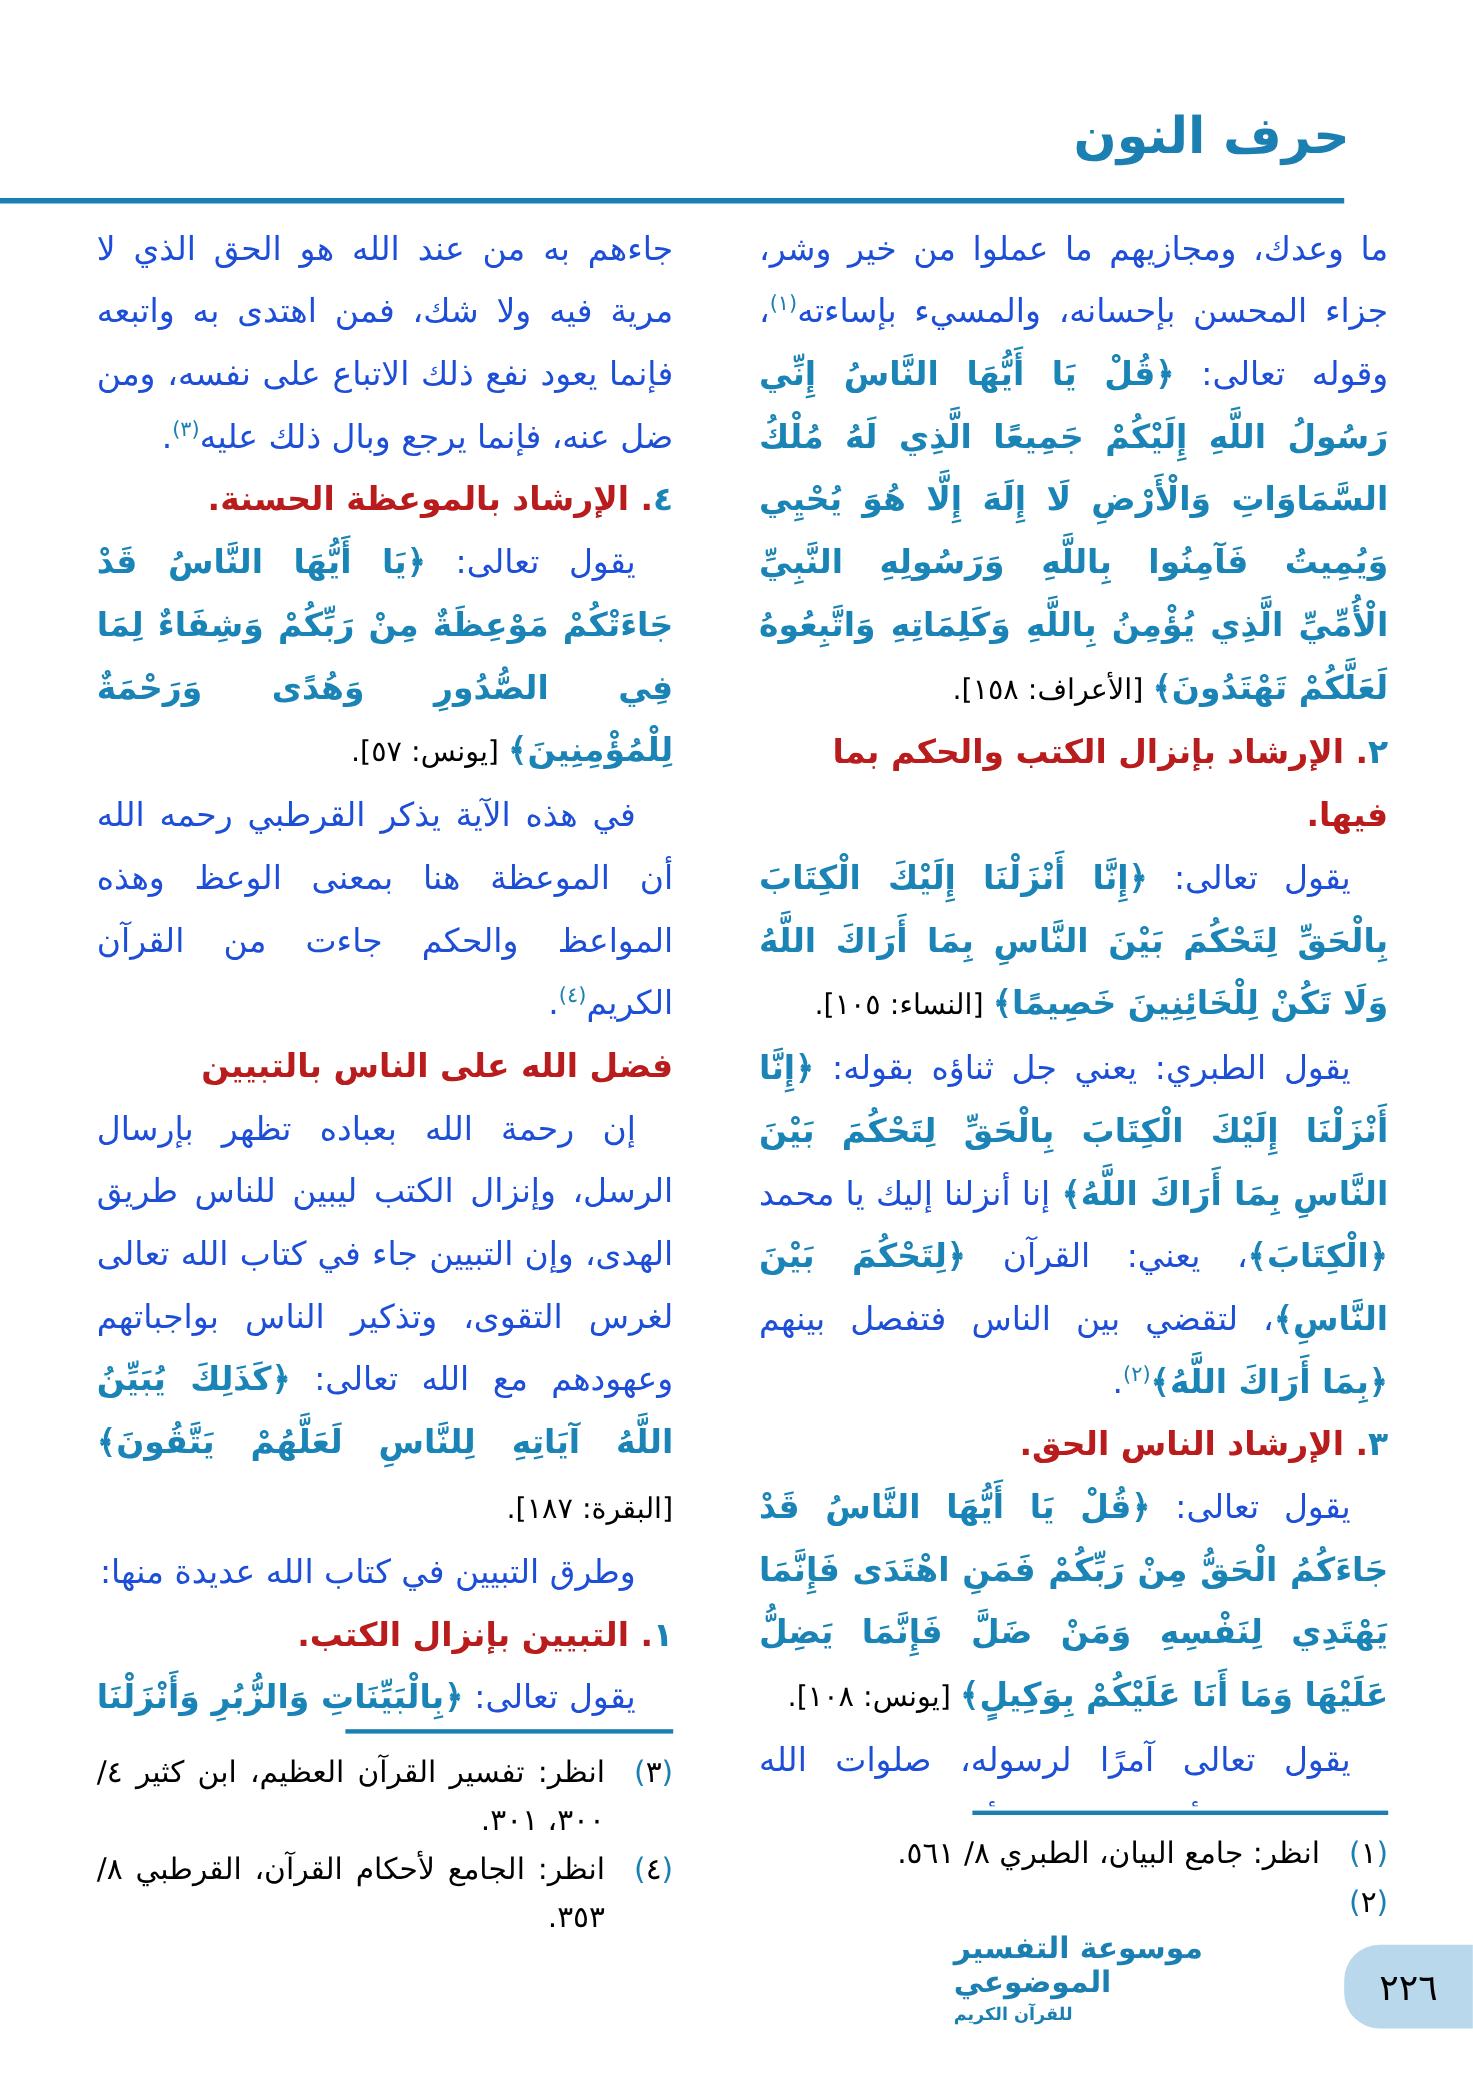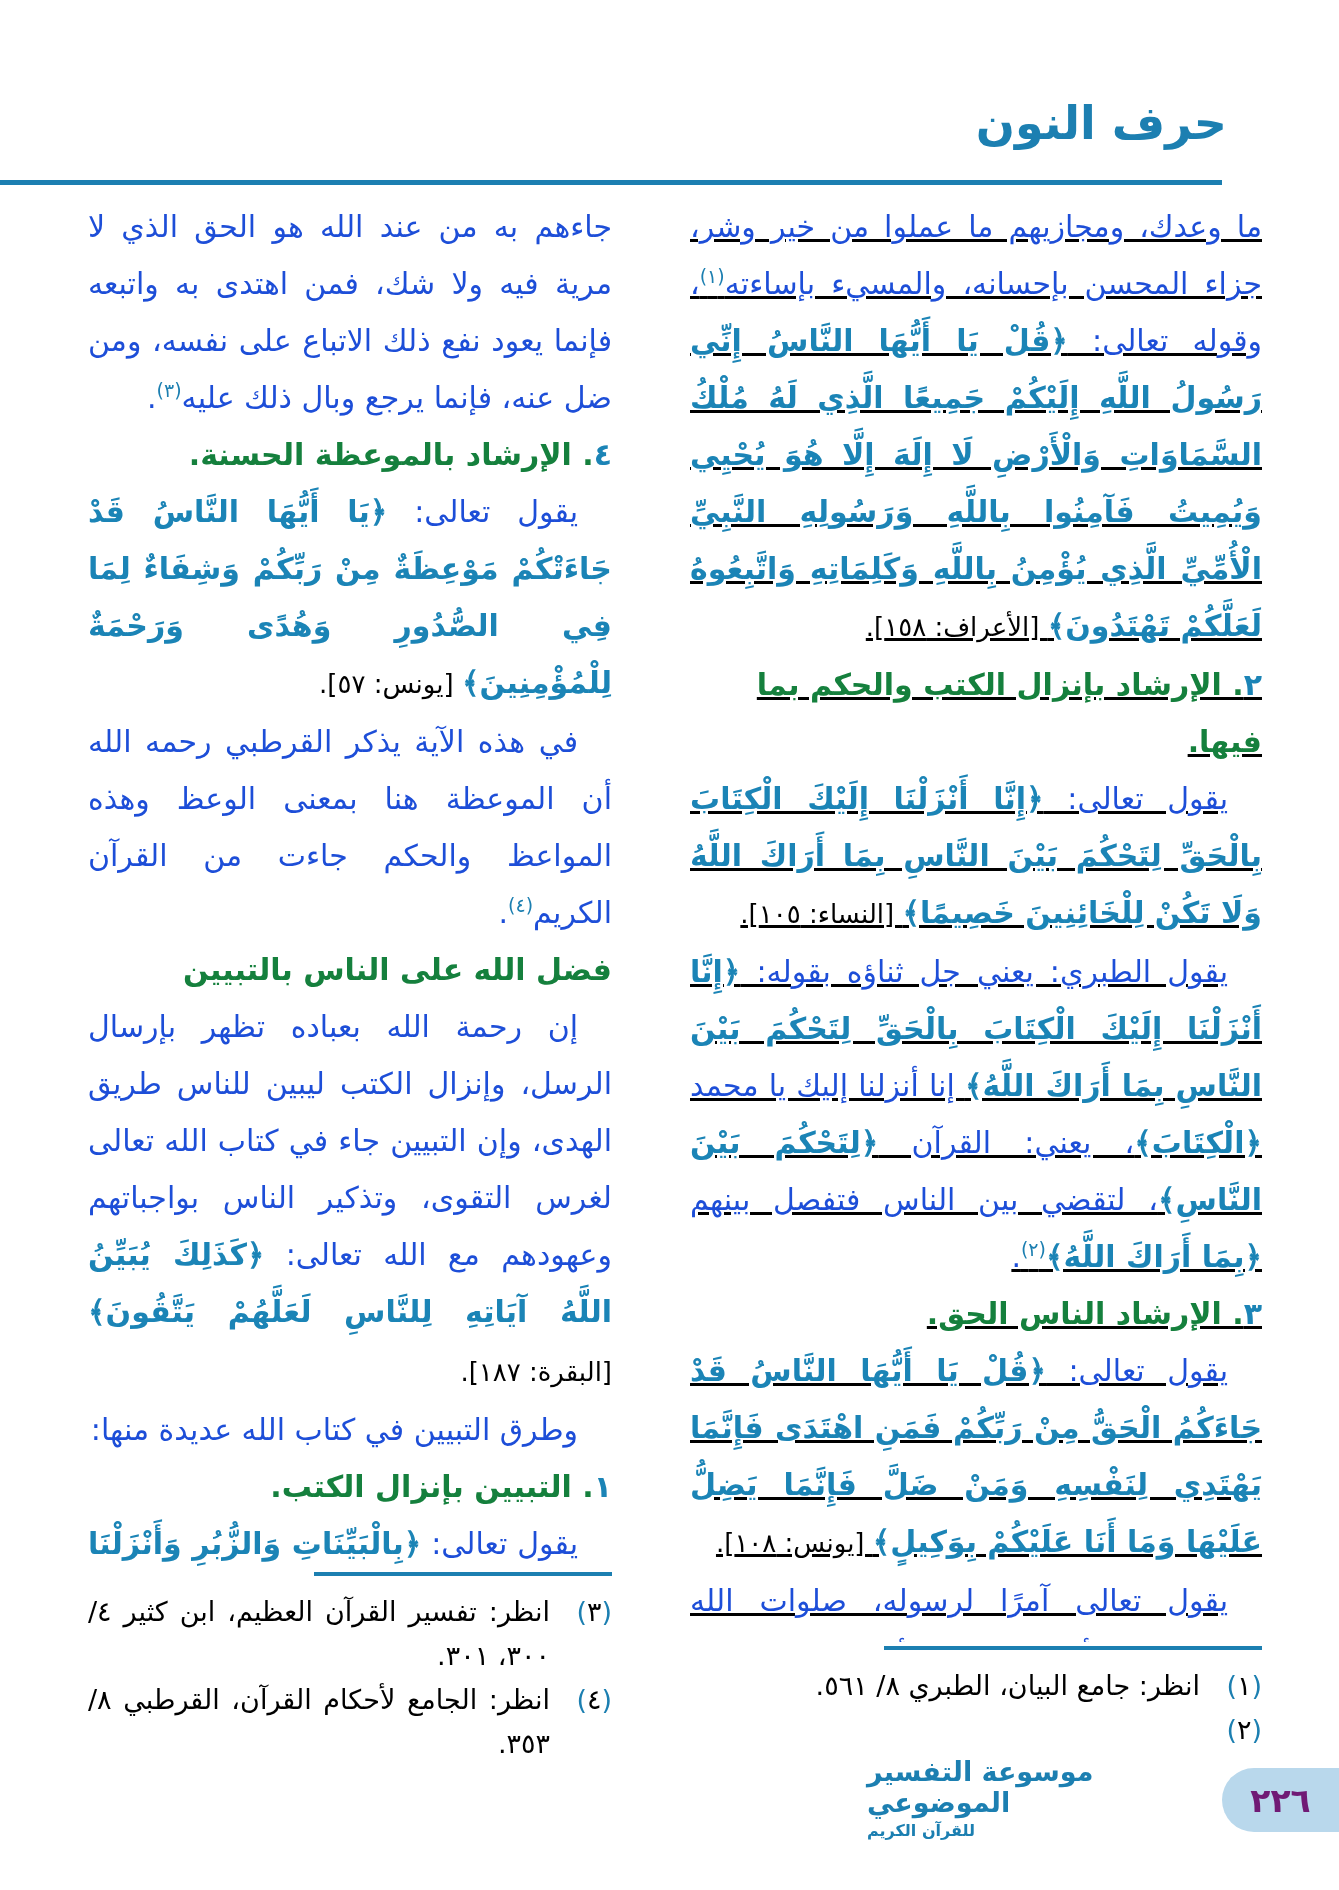--- a/index.html
+++ b/index.html
@@ -25,31 +25,31 @@
     width:1222px;height:5px;
     background:var(--accent);
   }
   
   .col{
     position:absolute;top:198px;
     font-size:30px;line-height:57px;
     text-align:justify;
     overflow:hidden;
   }
-  .col-right{right:77px;width:572px;height:1444px;text-decoration:underline;}
+  .col-right{right:77px;width:572px;height:1444px;}
   .col-left{left:88px;width:524px;height:1372px;}
   .blk{margin:0;padding:0;}
   .blk.ind{text-indent:34px;}
   .blk.h{text-align:right;}
   .blk.hc{text-align:right;}
   .seg-b{color:#1d4ed8;}
   .seg-q{color:var(--quran);font-weight:bold;}
   .seg-r{color:#000;font-size:26px;}
   .seg-m{color:var(--accent);font-size:19px;vertical-align:super;line-height:0;}
-  .seg-hb{color:#15803d;font-weight:bold;}
+  .seg-hb{color:#b91c1c;font-weight:bold;}
   .seg-num{color:var(--quran);font-weight:bold;}
   
   .fns{
     position:absolute;
     font-size:27px;line-height:44px;
   }
   .fns-right{top:1646px;right:77px;width:572px;}
   .fns-left{top:1572px;left:88px;width:524px;}
   .fn-rule{height:4px;background:var(--accent);margin-right:0;margin-bottom:14px;}
   .fns-right .fn-rule{width:378px;}
@@ -61,25 +61,25 @@
   
   .logo{
     position:absolute;top:1756px;right:208px;width:264px;
     text-align:left;color:var(--accent);line-height:1.15;
   }
   .logo-line1{font-size:27px;font-weight:bold;}
   .logo-line2{font-size:16px;font-weight:bold;margin-top:4px;}
   
   .page-pill{
     position:absolute;top:1768px;right:0;
-    width:117px;height:64px;
+    width:117px;height:76px;
     background:var(--pill);
     border-radius:32px 0 0 32px;
     display:flex;align-items:center;justify-content:center;
-    color:#701a75;font-size:33px;font-weight:bold;
+    color:#000000;font-size:33px;font-weight:normal;
   }
 </style>
 </head>
 <body>
 
 <div class="page" style="--accent: #1c7fb1; --quran: #1b84b6; --pill: #b9d8ec;">
 
   <div class="header-title">حرف النون</div>
 
   <div class="header-rule"></div>

